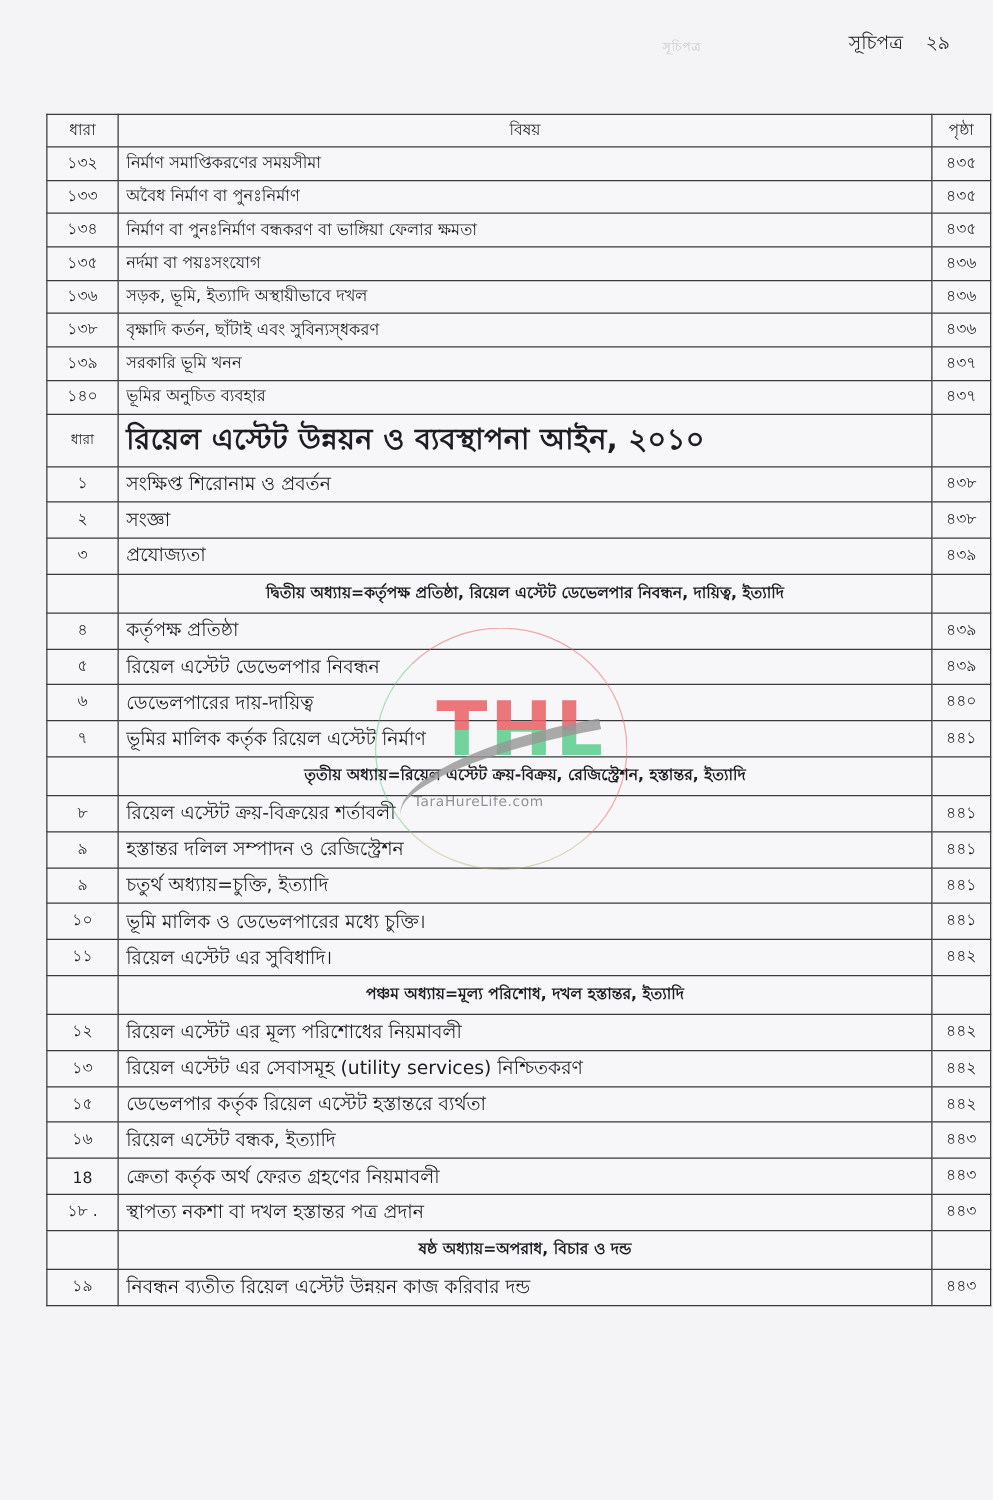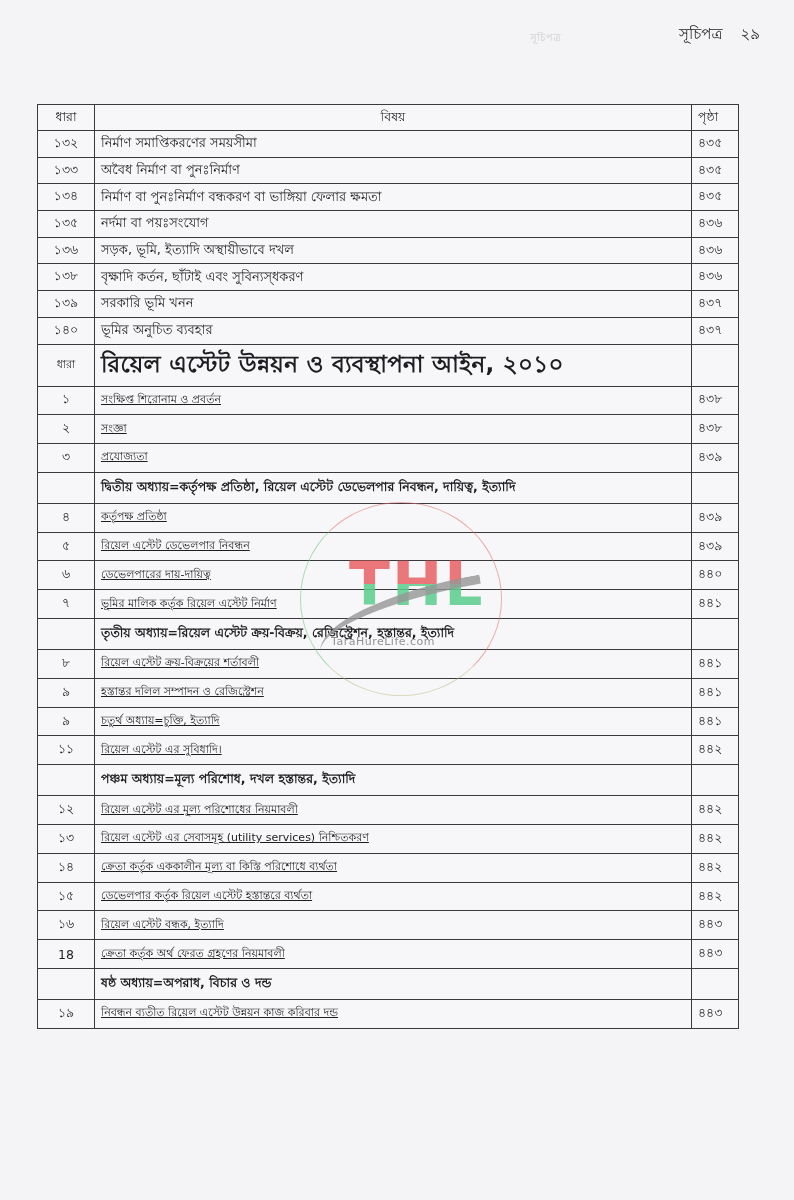--- a/index.html
+++ b/index.html
@@ -14,48 +14,48 @@
   .page-header {
     position: absolute; top: 22px; right: 34px;
     font-size: 15px; color: #222;
     display: flex; gap: 18px; align-items: baseline;
   }
   .ghost-header {
     position: absolute; top: 30px; left: 530px;
     font-size: 10px; color: #c9c8cc; letter-spacing: 0.5px;
   }
   table.toc {
-    position: absolute; left: 37px; top: 104px;
-    width: 702px;
+    position: absolute; left: 37px; top: 91px;
+    width: 756px;
     border-collapse: collapse;
     table-layout: fixed;
     background: #f7f6f8;
   }
   table.toc td, table.toc th {
     border: 1.3px solid #3a3a3e;
     padding: 0 6px;
     white-space: nowrap;
     overflow: hidden;
     font-weight: normal;
   }
   col.c1 { width: 57px; }
   col.c3 { width: 47px; }
   th { height: 25px; font-size: 12.5px; }
   .num { text-align: center; font-size: 12.5px; }
-  .pg  { text-align: left; font-size: 12.5px; font-family: Liberation Mono, monospace; }
+  .pg  { text-align: center; font-size: 12.5px; font-family: Liberation Mono, monospace; }
   .topic { font-size: 12.5px; text-align: left; }
   tr.r-old td { height: 25.7px; margin-top: 28px; }
   tr.r-old .topic { font-size: 13px; }
   tr.r-title td { height: 41px; }
   tr.r-title .topic { font-size: 23px; font-weight: bold; letter-spacing: 0.3px; }
   tr.r-title .num { font-size: 11px; }
   tr.r-new td { height: 27.8px; }
-  tr.r-new .topic { font-size: 11px; text-decoration: underline; }
+  tr.r-new .topic { font-size: 15px; }
   tr.r-chap td { height: 30px; }
-  tr.r-chap .topic { font-size: 12.5px; font-weight: bold; }
+  tr.r-chap .topic { font-size: 12.5px; font-weight: bold; text-align: center; }
   .watermark {
     position: absolute; left: 300px; top: 502px;
     width: 200px; height: 192px; border-radius: 50%;
     border: 1.5px solid rgba(226,110,110,0.55);
     border-left-color: rgba(110,200,130,0.55);
     border-bottom-color: rgba(180,180,120,0.45);
     pointer-events: none;
   }
   .wm-logo {
     position: absolute; left: 48px; top: 46px;
@@ -200,57 +200,62 @@
         <td class="num">৯</td>
         <td class="topic">হস্তান্তর দলিল সম্পাদন ও রেজিস্ট্রেশন</td>
         <td class="pg">৪৪১</td>
       </tr>
     <tr class="r-new">
         <td class="num">৯</td>
         <td class="topic">চতুর্থ অধ্যায়=চুক্তি, ইত্যাদি</td>
         <td class="pg">৪৪১</td>
       </tr>
     <tr class="r-new">
+        <td class="num">১০</td>
+        <td class="topic">ভূমি মালিক ও ডেভেলপারের মধ্যে চুক্তি।</td>
+        <td class="pg">৪৪১</td>
+      </tr>
+    <tr class="r-new">
         <td class="num">১১</td>
         <td class="topic">রিয়েল এস্টেট এর সুবিধাদি।</td>
         <td class="pg">৪৪২</td>
       </tr>
     <tr class="r-chap">
         <td class="num"></td>
         <td class="topic">পঞ্চম অধ্যায়=মূল্য পরিশোধ, দখল হস্তান্তর, ইত্যাদি</td>
         <td class="pg"></td>
       </tr>
     <tr class="r-new">
         <td class="num">১২</td>
         <td class="topic">রিয়েল এস্টেট এর মূল্য পরিশোধের নিয়মাবলী</td>
         <td class="pg">৪৪২</td>
       </tr>
     <tr class="r-new">
         <td class="num">১৩</td>
         <td class="topic">রিয়েল এস্টেট এর সেবাসমূহ (utility services) নিশ্চিতকরণ</td>
         <td class="pg">৪৪২</td>
       </tr>
     <tr class="r-new">
-        <td class="num">১৪</td>
-        <td class="topic">ক্রেতা কর্তৃক এককালীন মূল্য বা কিস্তি পরিশোধে ব্যর্থতা</td>
-        <td class="pg">৪৪২</td>
-      </tr>
-    <tr class="r-new">
         <td class="num">১৫</td>
         <td class="topic">ডেভেলপার কর্তৃক রিয়েল এস্টেট হস্তান্তরে ব্যর্থতা</td>
         <td class="pg">৪৪২</td>
       </tr>
     <tr class="r-new">
         <td class="num">১৬</td>
         <td class="topic">রিয়েল এস্টেট বন্ধক, ইত্যাদি</td>
         <td class="pg">৪৪৩</td>
       </tr>
     <tr class="r-new">
         <td class="num">18</td>
         <td class="topic">ক্রেতা কর্তৃক অর্থ ফেরত গ্রহণের নিয়মাবলী</td>
+        <td class="pg">৪৪৩</td>
+      </tr>
+    <tr class="r-new">
+        <td class="num">১৮ .</td>
+        <td class="topic">স্থাপত্য নকশা বা দখল হস্তান্তর পত্র প্রদান</td>
         <td class="pg">৪৪৩</td>
       </tr>
     <tr class="r-chap">
         <td class="num"></td>
         <td class="topic">ষষ্ঠ অধ্যায়=অপরাধ, বিচার ও দন্ড</td>
         <td class="pg"></td>
       </tr>
     <tr class="r-new">
         <td class="num">১৯</td>
         <td class="topic">নিবন্ধন ব্যতীত রিয়েল এস্টেট উন্নয়ন কাজ করিবার দন্ড</td>

